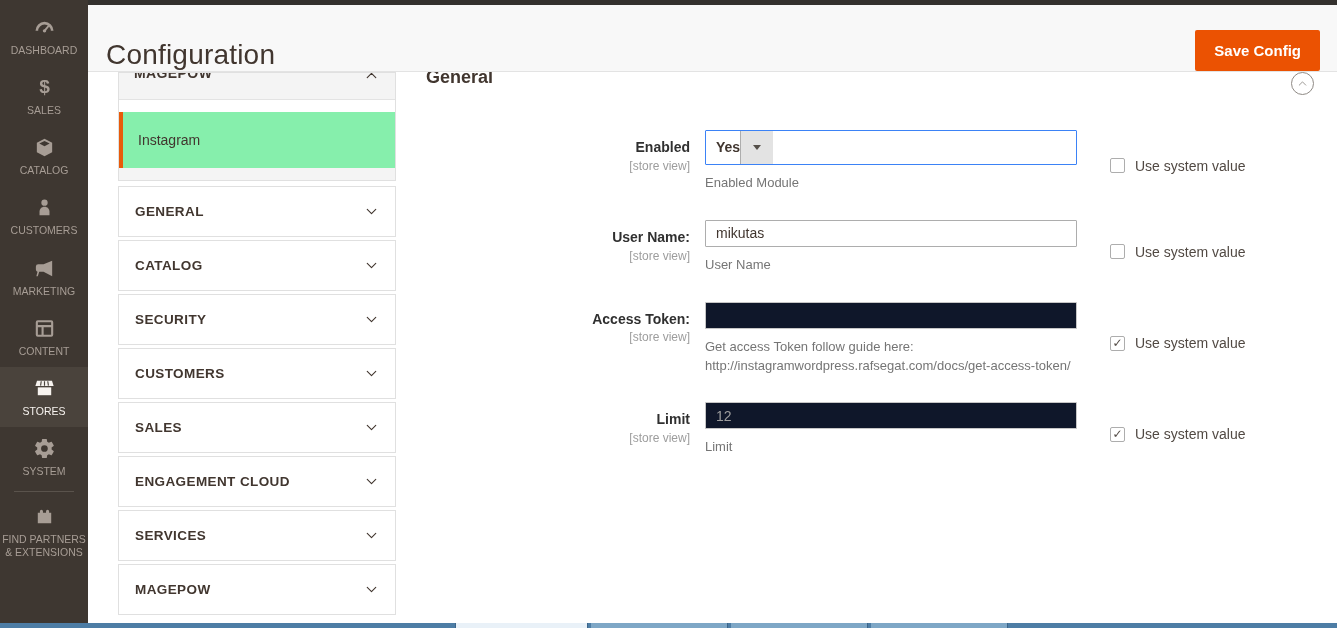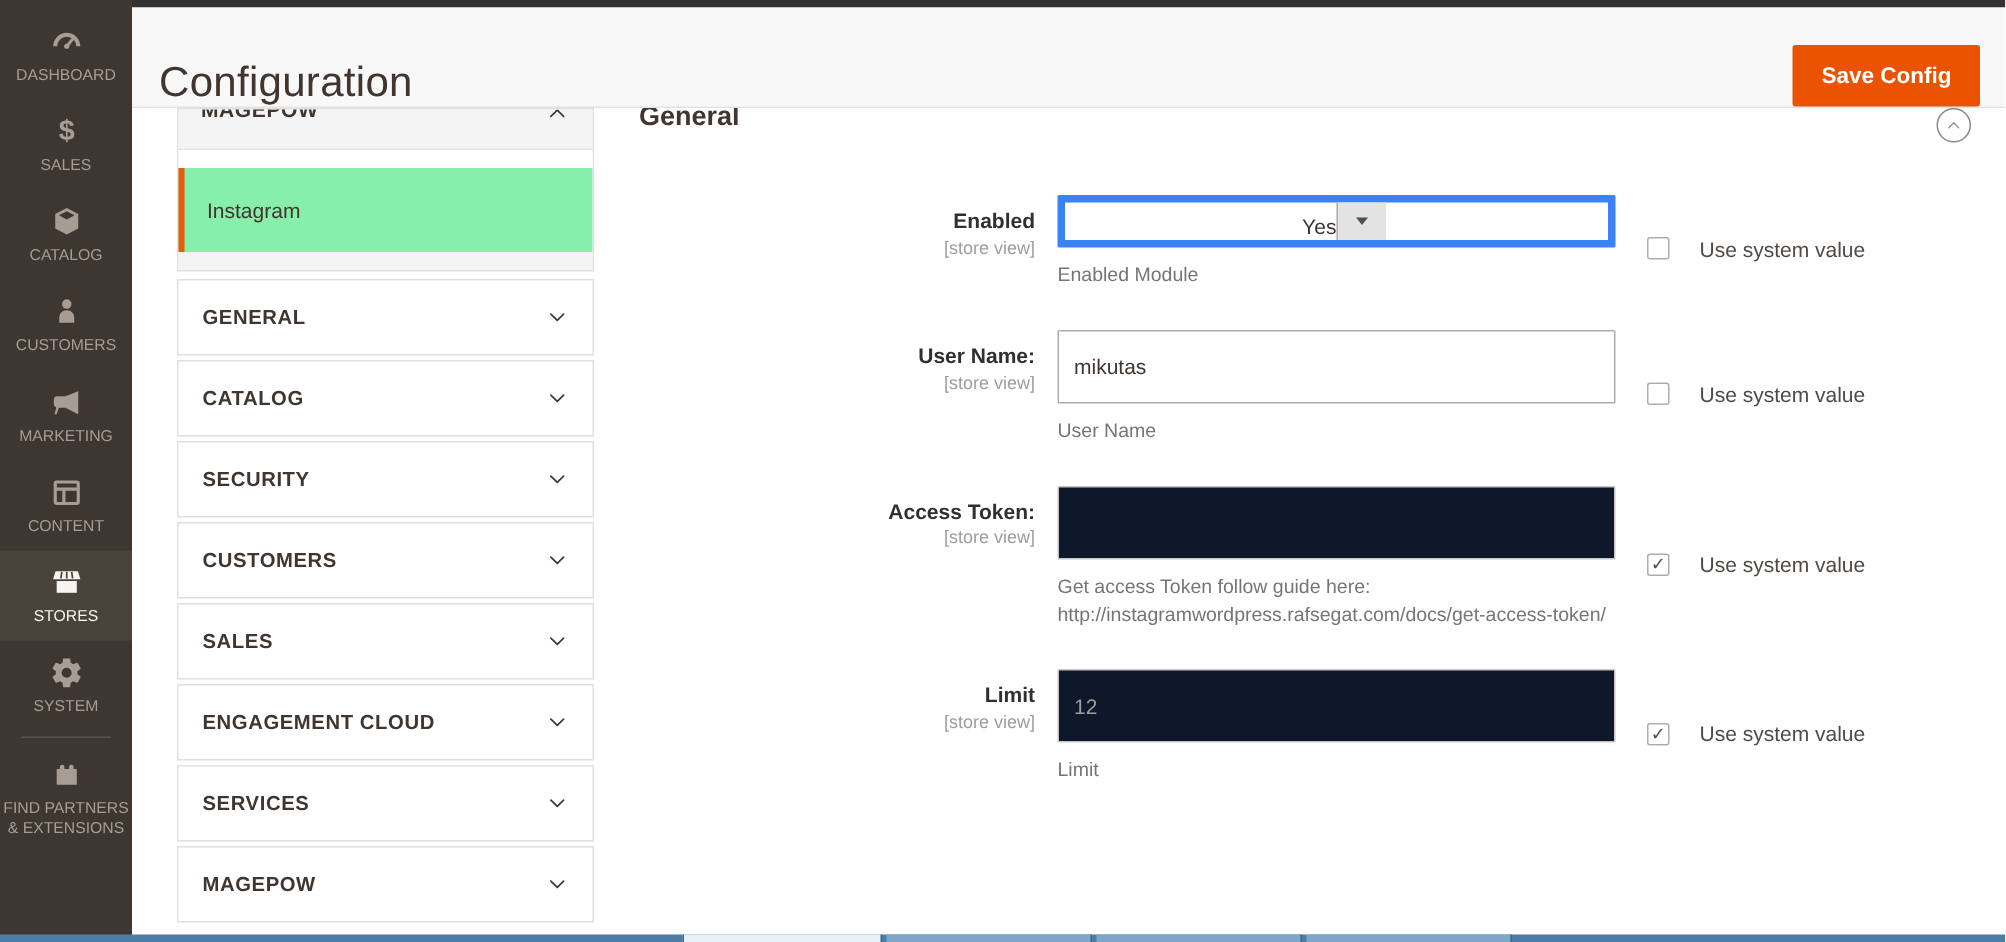--- a/index.html
+++ b/index.html
@@ -39,28 +39,28 @@
   .section-head { display:flex; justify-content:space-between; align-items:flex-start; height:30px; overflow:hidden; margin-bottom:28px; }
   .section-title { font-size:18px; font-weight:bold; color:#41362f; margin-top:-5px; }
   .collapse-btn { width:23px; height:23px; border:1px solid #8f8a85; border-radius:50%; background:transparent; display:flex; align-items:center; justify-content:center; margin:0 9px 0 0; cursor:pointer; flex-shrink:0; }
   .collapse-btn svg { width:13px; height:13px; stroke:#8f8a85; stroke-width:1.6; fill:none; stroke-linecap:round; stroke-linejoin:round; }
 
   .form-row { display:flex; margin-bottom:27px; }
   .label-col { width:279px; flex-shrink:0; text-align:right; padding:9px 15px 0 0; }
   .field-label { display:block; font-weight:bold; font-size:14px; color:#303030; line-height:1.2; }
   .scope { font-size:12px; color:#9d9d9d; }
   .field-col { width:372px; flex-shrink:0; }
-  .field-input { width:100%; height:49px; border:1px solid #adadad; border-radius:1px; padding:0 10px; font-size:14px; color:#41362f; font-family:inherit; background:#fff; outline:none; }
+  .field-input { width:100%; height:27px; border:1px solid #adadad; border-radius:1px; padding:0 10px; font-size:14px; color:#41362f; font-family:inherit; background:#fff; outline:none; }
   .form-row.disabled .field-input { background:#0f172a; color:#9e9e9e; border-color:#c6c6c6; }
   .helper { font-size:13px; color:#757575; margin-top:9px; line-height:1.45; white-space:pre-line; }
-  .select-box { width:100%; height:35px; border:5px solid #3b82f6; border-radius:1px; background:#fff; display:flex; justify-content:center; cursor:pointer; }
+  .select-box { width:100%; height:35px; border:1px solid #3b82f6; border-radius:1px; background:#fff; display:flex; justify-content:flex-start; cursor:pointer;font-weight:bold; }
   .select-value { padding:8px 0 0 10px; font-size:14px; color:#41362f; }
   .select-arrow { width:33px; background:#e3e3e3; border-left:1px solid #adadad; display:flex; align-items:center; justify-content:center; flex-shrink:0; }
   .caret-down { width:0; height:0; border-left:4px solid transparent; border-right:4px solid transparent; border-top:5px solid #55504a; }
-  .sys-col { display:flex; align-items:center; gap:20px; padding-top:9px; margin-left:21px; }
+  .sys-col { display:flex; align-items:center; gap:10px; padding-top:9px; margin-left:33px; }
   .checkbox { width:15px; height:15px; border:1px solid #adadad; border-radius:2px; background:#fff; display:flex; align-items:center; justify-content:center; font-size:12px; font-weight:bold; color:#514943; cursor:pointer; line-height:1; flex-shrink:0; }
   .sys-label { font-size:14px; color:#514943; white-space:nowrap; }
 
   
   .bottom-bar { position:absolute; left:0; right:0; bottom:0; height:5px; background:#4d7da5; z-index:9; }
   .bb-seg { position:absolute; top:0; height:5px; }
   .bb-seg1 { left:455px; width:133px; background:#e9f1f8; border-left:1px solid #3c658a; border-right:1px solid #3c658a; }
   .bb-seg2 { left:591px; width:137px; background:#7ea7c6; border-right:1px solid #3c658a; }
   .bb-seg3 { left:731px; width:137px; background:#7ea7c6; border-right:1px solid #3c658a; }
   .bb-seg4 { left:871px; width:137px; background:#7ea7c6; border-right:1px solid #3c658a; }

